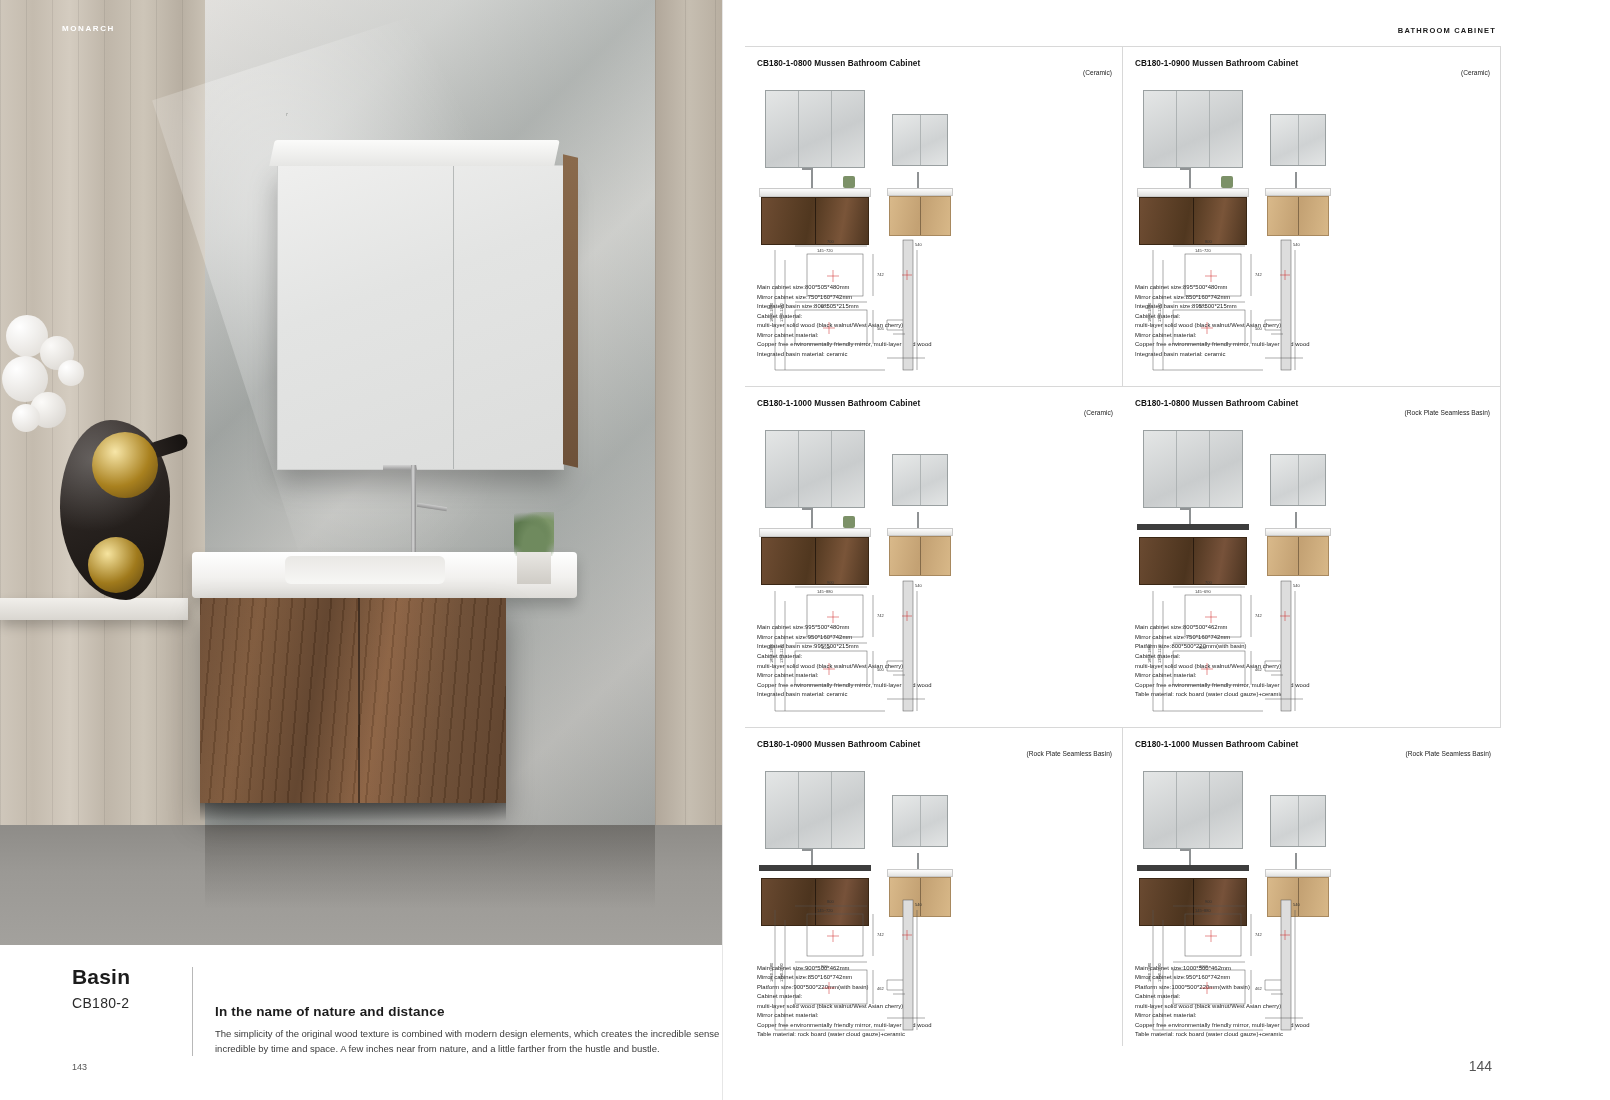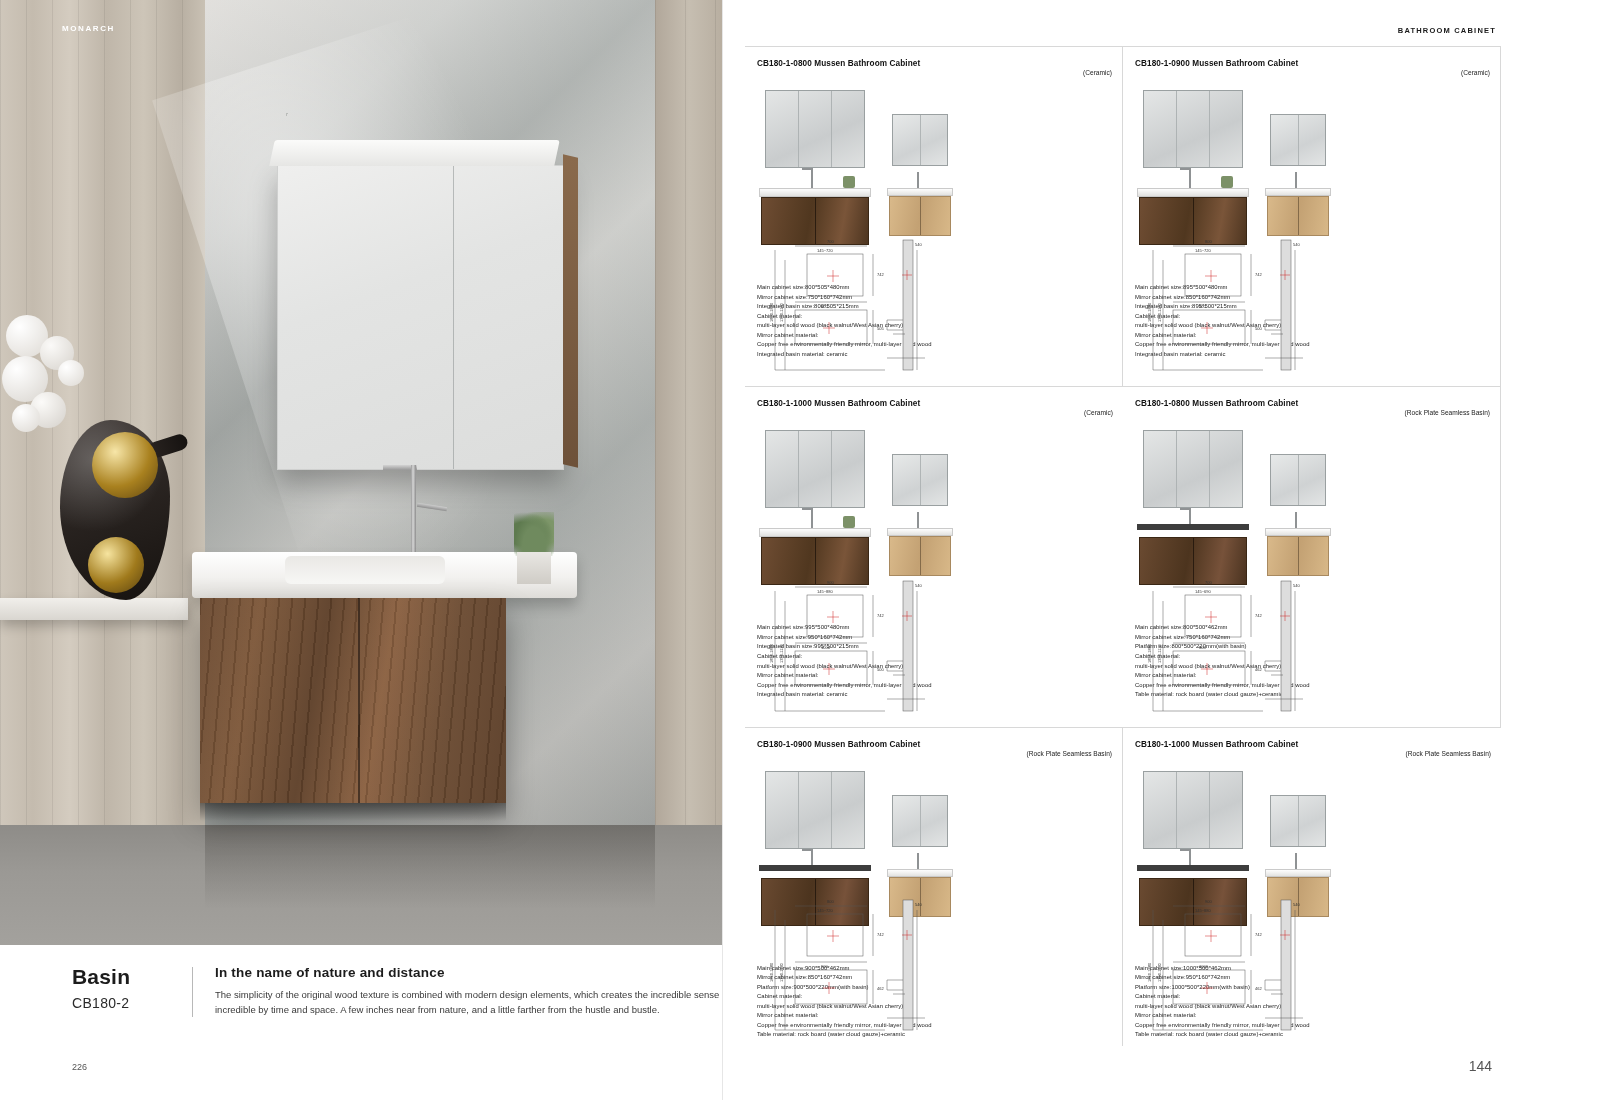--- a/index.html
+++ b/index.html
@@ -178,21 +178,21 @@
   .caption {
     position:absolute; left:0; top:945px; width:810px; height:155px;
     background:#ffffff;
   }
   .cap-inner { position:absolute; left:72px; top:20px; display:flex; }
   .cap-left { width:120px; }
   .cap-title { font-size:21px; font-weight:bold; color:#1c1c1c; letter-spacing:.2px; }
   .cap-code { font-size:14px; color:#2b2b2b; margin-top:6px; letter-spacing:.3px; }
   .cap-divider { width:1px; background:#b8b8b8; margin:2px 22px 0 0; }
   .cap-right { width:545px; }
-  .cap-head { font-size:13.5px; font-weight:bold; color:#1c1c1c; margin-bottom:8px; letter-spacing:.2px;}
+  .cap-head { font-size:13.5px; font-weight:bold; color:#1c1c1c; margin-bottom:8px; letter-spacing:.2px;margin-top:39px;}
   .cap-body { font-size:9.5px; line-height:1.55; color:#3a3a3a; }
   .pg-left { position:absolute; left:72px; top:1062px; font-size:9px; color:#555; }
 
   
   .page-right {
     position: relative;
     width: 800px; height: 1100px;
     background: #ffffff;
     border-left: 1px solid #e6e6e6;
   }
@@ -326,21 +326,21 @@
           <div class="cap-title">Basin</div>
           <div class="cap-code">CB180-2</div>
         </div>
         <div class="cap-divider"></div>
         <div class="cap-right">
           <div class="cap-head">In the name of nature and distance</div>
           <div class="cap-body">The simplicity of the original wood texture is combined with modern design elements, which creates the incredible sense of incredible by time and space.   A few inches near from nature, and a little farther from the hustle and bustle.</div>
         </div>
       </div>
     </div>
-    <div class="pg-left">226</div>
+    <div class="pg-left">143</div>
   </div>
 
   <div class="page-right">
     <div class="rp-header">BATHROOM CABINET</div>
 
     <div class="grid">
 
       <div class="cell">
         <div class="cell-title">CB180-1-0800 Mussen Bathroom Cabinet</div>
         <div class="cell-sub">(Ceramic)</div>

